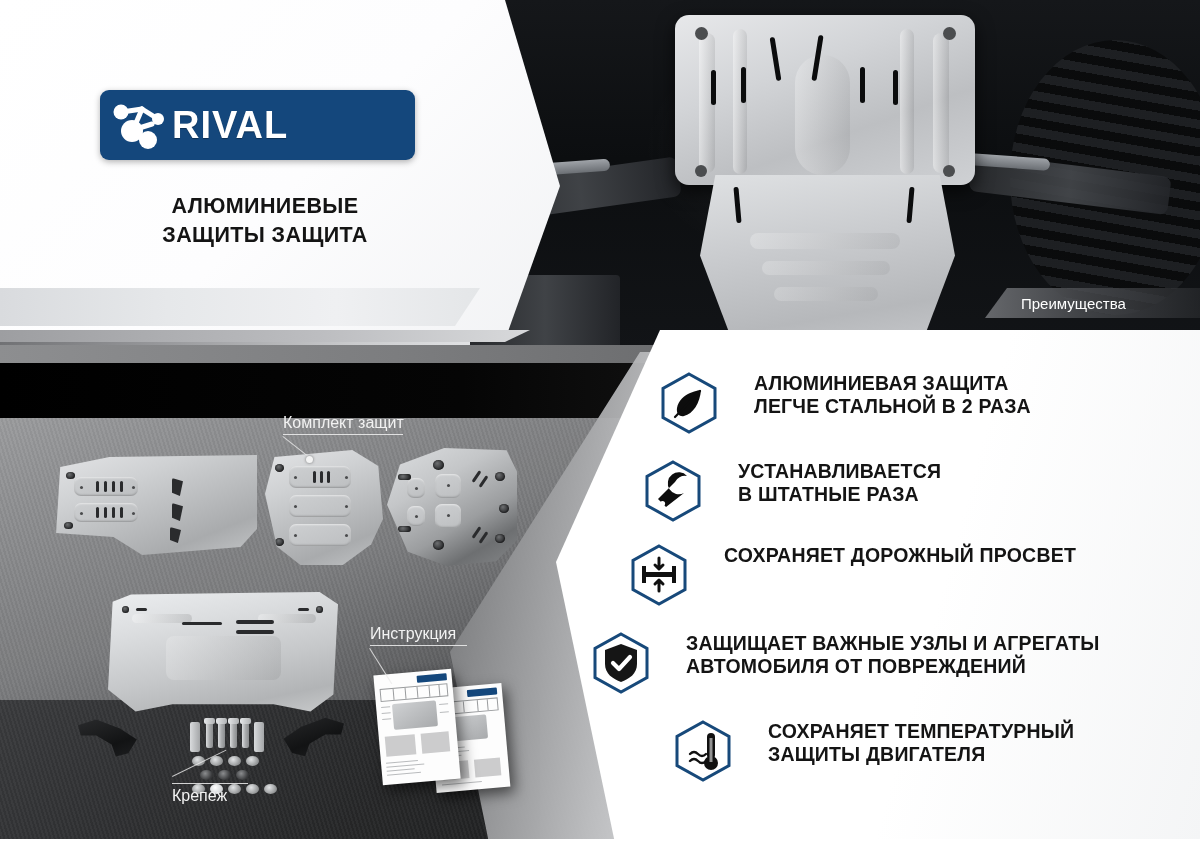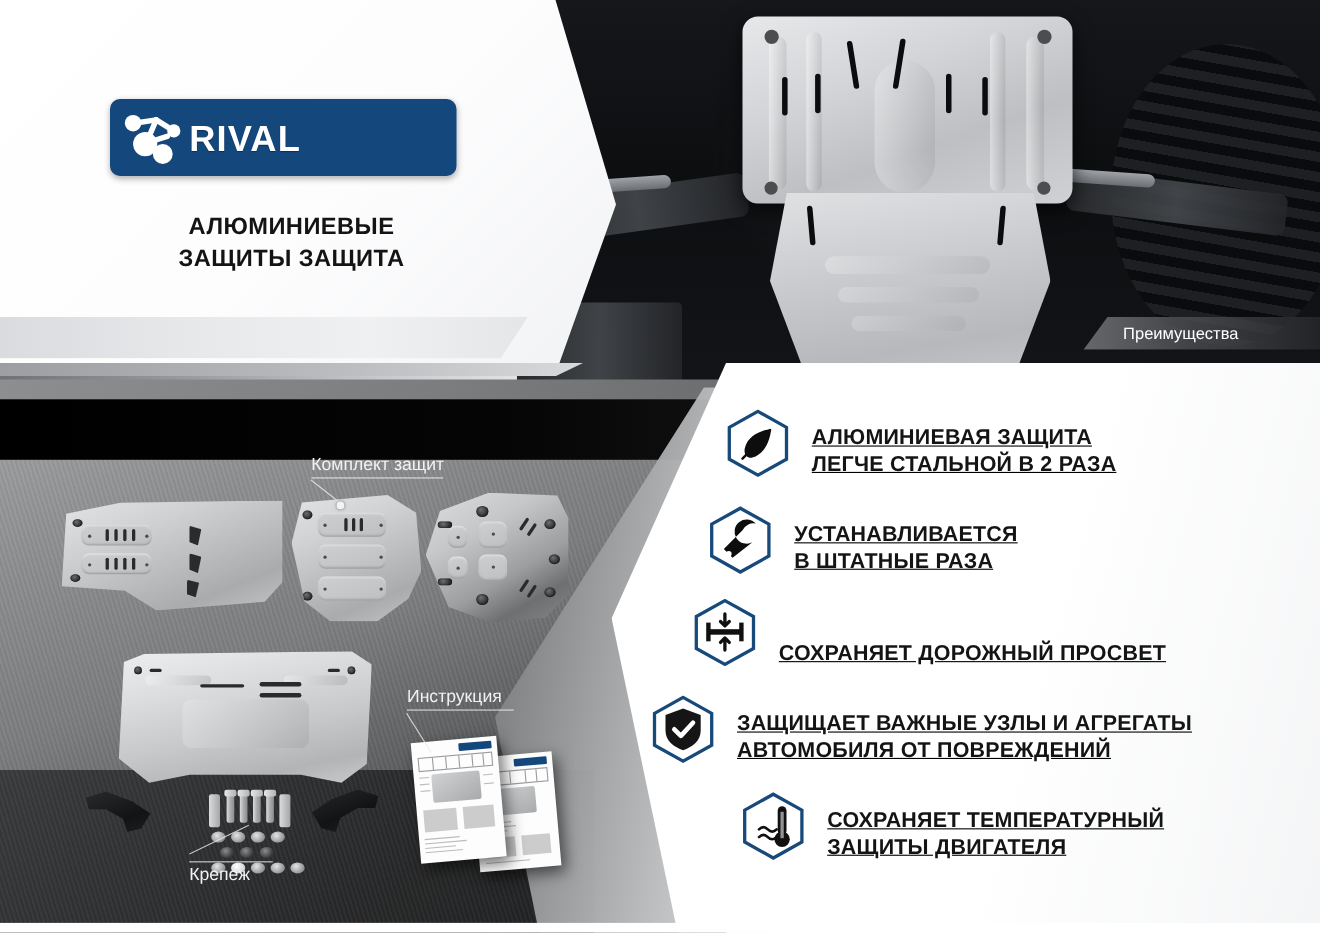--- a/index.html
+++ b/index.html
@@ -91,21 +91,21 @@
   .hero-inner{position:absolute;left:0;top:0;width:600px;height:352px;}
 
   .logo-box{
     position:absolute;left:100px;top:90px;width:315px;height:70px;
     background:#14477c;border-radius:9px;
     display:flex;align-items:center;
     box-shadow:0 2px 6px rgba(0,0,0,.3);
   }
   .logo-mark{width:62px;height:56px;margin-left:8px;flex:none;}
   .logo-word{
-    color:#ffffff;font-weight:700;font-size:33px;letter-spacing:1px;
+    color:#ffffff;font-weight:700;font-size:38px;letter-spacing:1px;
     font-family:"Liberation Sans",sans-serif;line-height:1;
     margin-left:2px;
     text-shadow:0 1px 1px rgba(0,0,0,.35);
   }
 
   .hero-title{
     position:absolute;left:100px;top:192px;width:330px;
     text-align:center;color:#141414;
     font-weight:700;font-size:21.5px;line-height:1.34;
     letter-spacing:.4px;
@@ -146,23 +146,22 @@
   
   .silver-wedge{
     left:450px;top:352px;width:300px;height:496px;
     background:linear-gradient(100deg,#6f7072 0%,#97989a 28%,#c3c4c6 58%,#e6e7e9 85%,#f2f3f4 100%);
     clip-path:polygon(190px 0, 300px 0, 210px 240px, 300px 496px, 40px 496px, 0 300px);
     opacity:.95;
   }
 
   .feature-list{position:absolute;left:640px;top:352px;width:560px;}
   .feature{
-    display:flex;align-items:flex-end;gap:20px;
+    display:flex;align-items:flex-start;gap:36px;
     margin-bottom:14px;
-    text-decoration:underline;
   }
   .hex{
     flex:none;width:58px;height:62px;position:relative;
   }
   .hex svg{display:block;width:58px;height:62px;}
   .feature-text{
     color:#141414;font-weight:700;font-size:19.5px;line-height:1.2;
     letter-spacing:.2px;
   }
 

